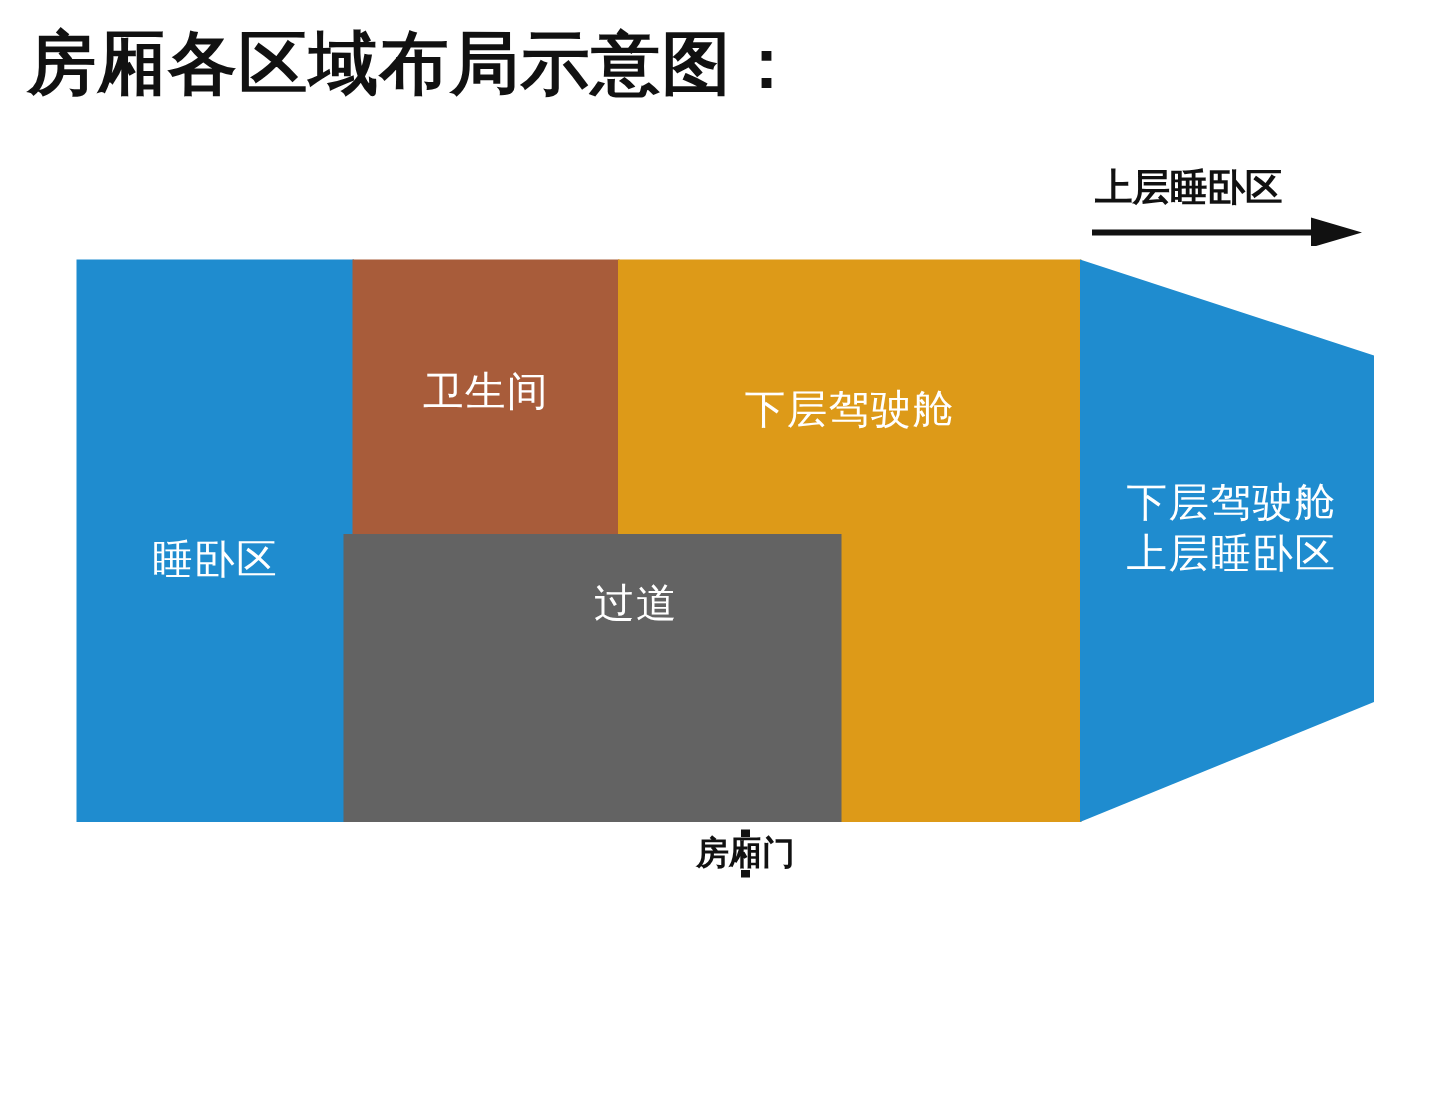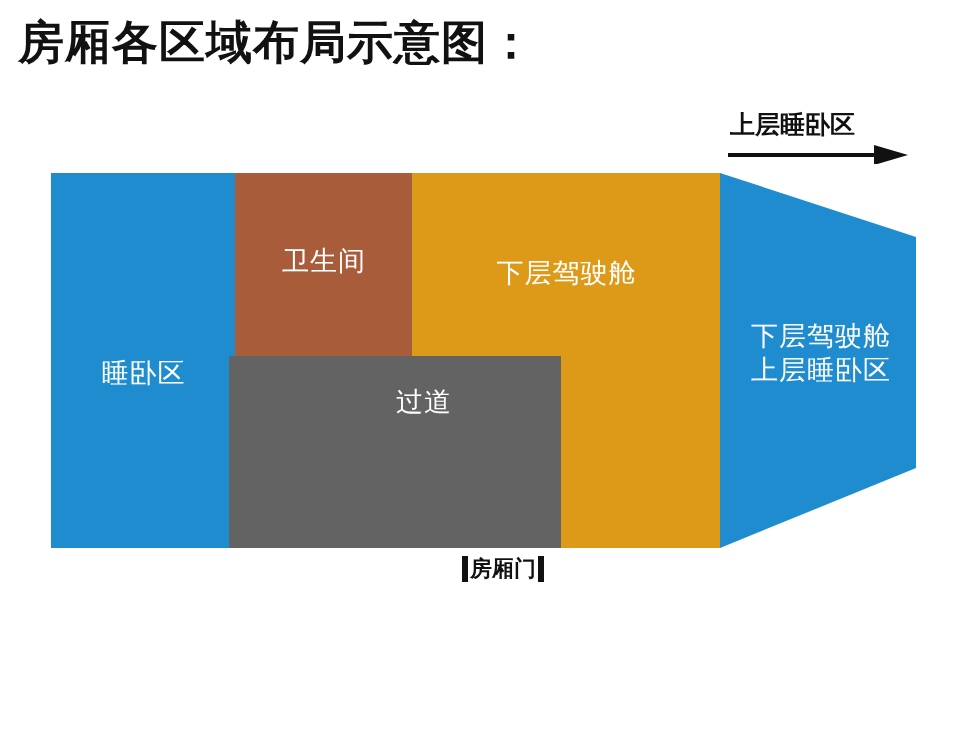--- a/index.html
+++ b/index.html
@@ -123,20 +123,21 @@
   }
 
   
   #door-marker {
     position: absolute;
     left: 462px;
     top: 553px;
     height: 32px;
     display: flex;
     align-items: center;
+    flex-direction: column;
   }
   .door-bar {
     width: 6px;
     height: 26px;
     background: #111111;
     display: inline-block;
   }
   #door-label {
     font-size: 22px;
     font-weight: bold;

